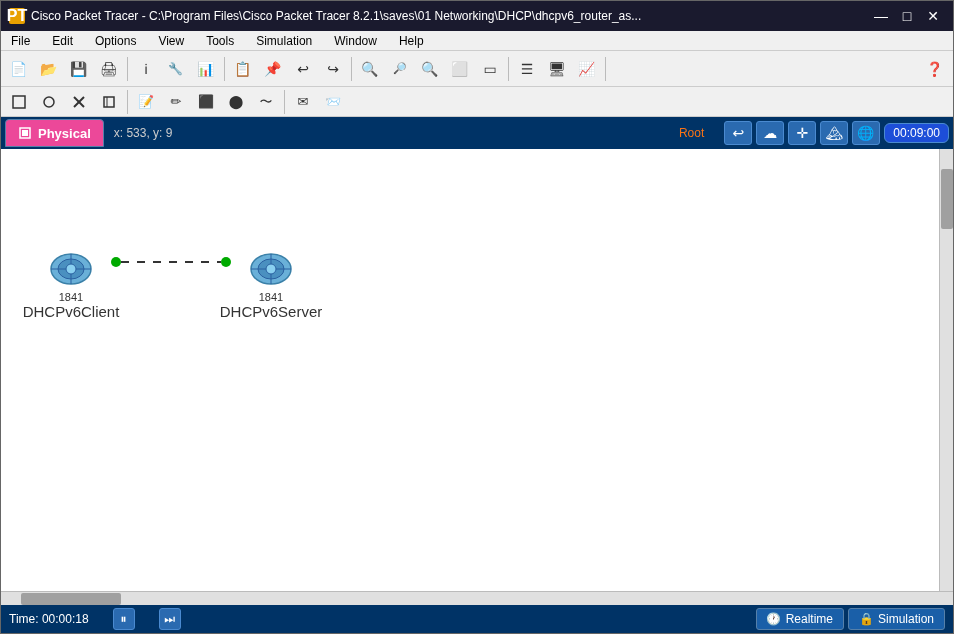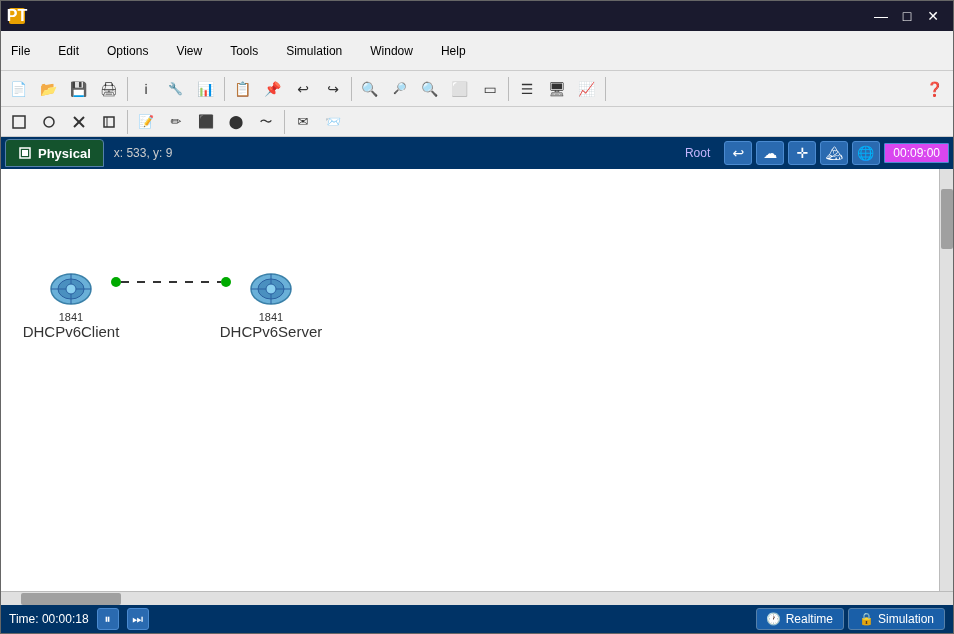--- a/index.html
+++ b/index.html
@@ -16,27 +16,27 @@
       color: white;
       font-size: 12px;
     }
     .title-bar-left { display: flex; align-items: center; gap: 6px; }
     .title-bar-icon { width: 16px; height: 16px; background: #e8a000; border-radius: 2px; display: flex; align-items: center; justify-content: center; font-size: 16px; color: white; font-weight: bold; }
     .title-bar-controls { display: flex; gap: 2px; }
     .title-btn { width: 24px; height: 20px; background: transparent; border: none; color: white; font-size: 14px; cursor: pointer; display: flex; align-items: center; justify-content: center; }
 
     
     .menu-bar {
-      height: 40px;
+      height: 20px;
       background: #f0f0f0;
       display: flex;
       align-items: center;
       padding: 0 4px;
       border-bottom: 1px solid #ccc;
-      gap: 16px;
+      gap: 10px;
       text-align: center;
     }
     .menu-item {
       padding: 2px 6px;
       font-size: 12px;
       cursor: pointer;
       color: #000;
     }
 
     
@@ -97,45 +97,45 @@
       border-radius: 4px 4px 0 0;
       gap: 6px;
       height: 28px;
     }
     .nav-tab.logical {
       background: #003366;
       color: #7eb8f7;
       border: 1px solid #5580aa;
     }
     .nav-tab.physical {
-      background: #14532d;
+      background: #ec4899;
       color: white;
       border: 1px solid #5580aa;
     }
     .nav-coords { color: #ccc; font-size: 12px; margin-left: 10px; }
     .nav-spacer { flex: 1; }
     .nav-right { display: flex; align-items: center; gap: 4px; }
-    .nav-label { color: #c4b5fd; font-size: 12px; margin-right: 10px; }
+    .nav-label { color: #f97316; font-size: 12px; margin-right: 16px; }
     .nav-icon-btn {
       width: 28px; height: 24px;
       background: #2a6ab0;
       border: 1px solid #4a8ad0;
       color: white;
       cursor: pointer;
       display: flex; align-items: center; justify-content: center;
       font-size: 14px;
       border-radius: 3px;
     }
     .time-badge {
-      background: #d946ef;
+      background: #1d4ed8;
       color: white;
       font-size: 12px;
       padding: 2px 8px;
       border: 1px solid #4a8ad0;
-      border-radius: 1px;
+      border-radius: 6px;
     }
 
     
     .scroll-right {
       position: absolute; right: 0; top: 0; bottom: 0;
       width: 14px;
       background: #e0e0e0;
       border-left: 1px solid #bbb;
       display: flex; flex-direction: column; align-items: center;
     }
@@ -194,21 +194,21 @@
     .status-bar {
       height: 28px;
       background: #003366;
       display: flex;
       align-items: center;
       justify-content: space-between;
       padding: 0 8px;
       color: white;
       font-size: 12px;
     }
-    .status-left { display: flex; align-items: center; gap: 8px; }
+    .status-left { display: flex; align-items: center; gap: 24px; }
     .status-right { display: flex; align-items: center; gap: 4px; }
     .status-btn {
       display: flex; align-items: center; gap: 4px;
       background: #1a5fa8;
       border: 1px solid #5580aa;
       color: white;
       padding: 3px 10px;
       cursor: pointer;
       font-size: 12px;
       border-radius: 3px;
@@ -254,20 +254,21 @@
     }
   </style>
 </head>
 <body>
 
 <div class="app-window">
 
   <div class="title-bar">
     <div class="title-bar-left">
       <div class="title-bar-icon">PT</div>
+      <span>Cisco Packet Tracer - C:\Program Files\Cisco Packet Tracer 8.2.1\saves\01 Networking\DHCP\dhcpv6_router_as...</span>
     </div>
     <div class="title-bar-controls">
       <button class="title-btn">—</button>
       <button class="title-btn">□</button>
       <button class="title-btn close">✕</button>
     </div>
   </div>
 
   <div class="menu-bar">
     <span class="menu-item">File</span>

